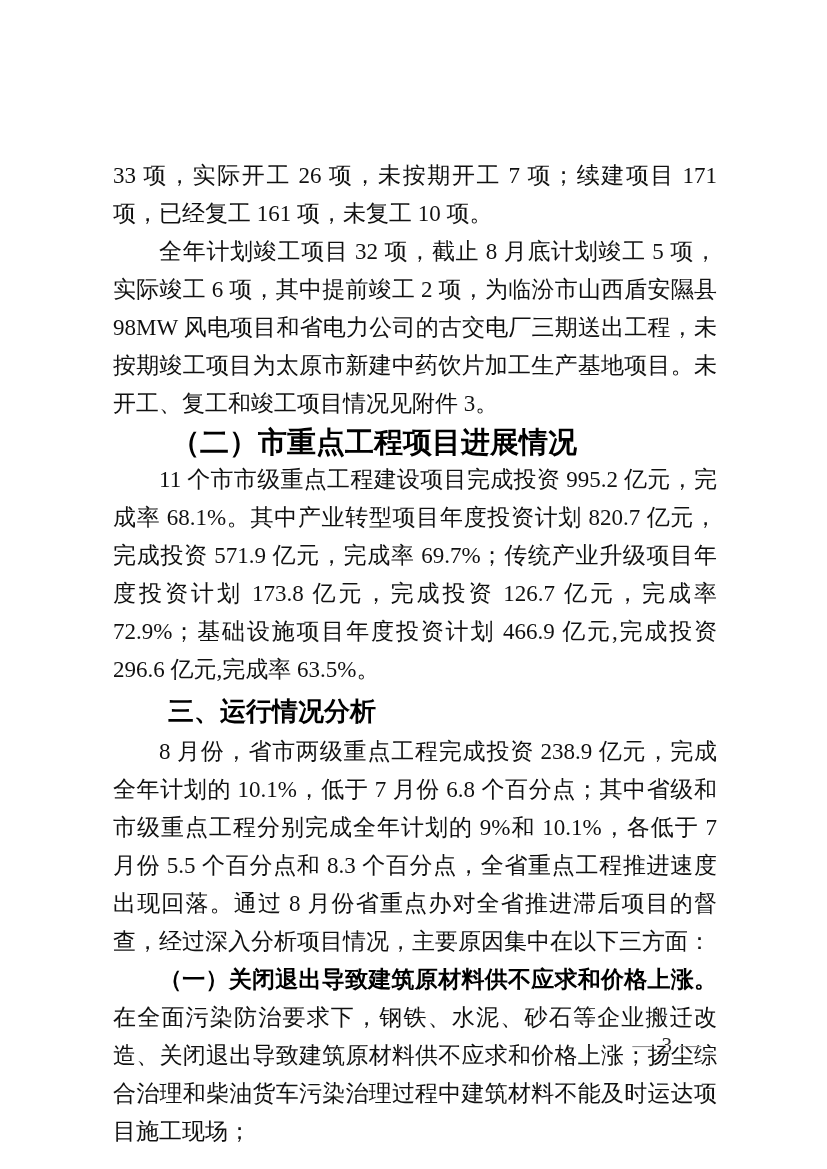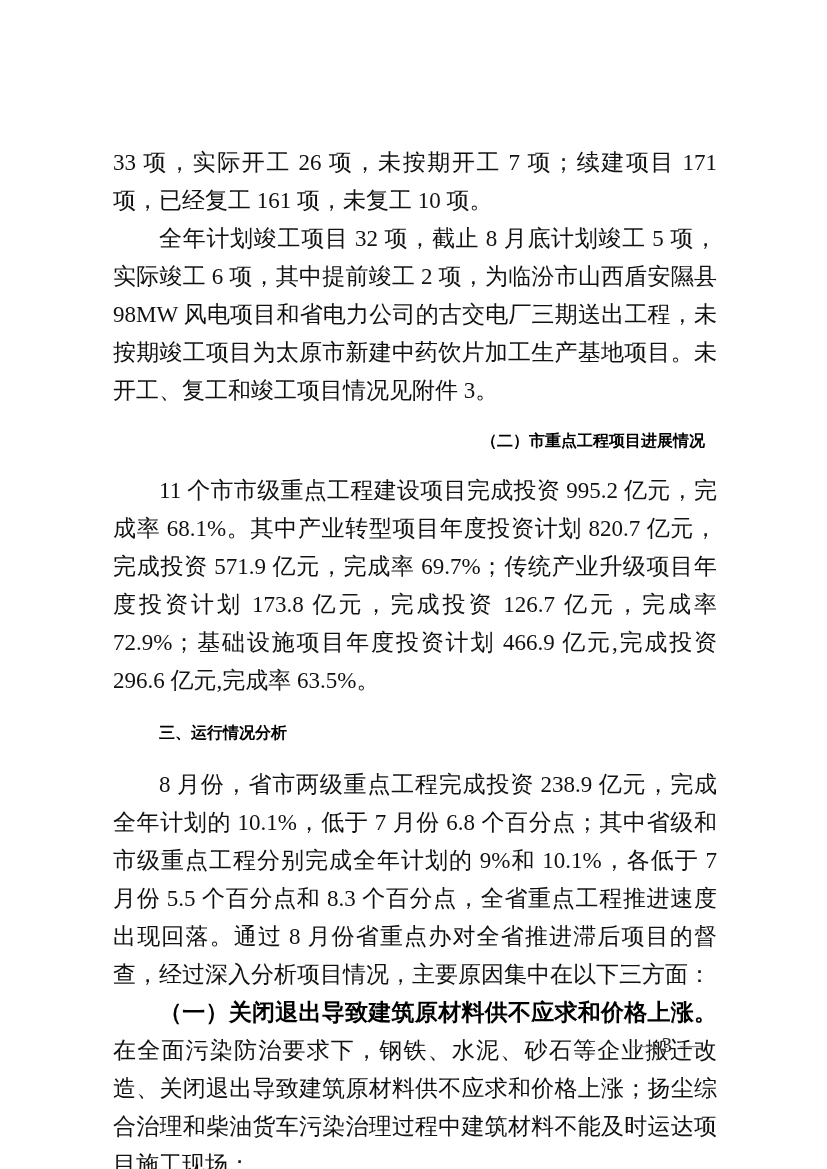--- a/index.html
+++ b/index.html
@@ -26,34 +26,34 @@
     margin: 0;
     font-size: 23px;
     line-height: 38px;
     text-align: justify;
     text-justify: inter-ideograph;
     text-indent: 2em;
     color: #111111;
   }
   .para.no-indent {
     text-indent: 0;
+    margin-top: 13px;
   }
   .heading-kai {
-    margin: 12px;
-    font-size: 16px;
+    margin: 0;
+    font-size: 29px;
     line-height: 38px;
     font-weight: bold;
     text-indent: 2em;
     color: #000000;
     font-family: "Liberation Serif", "DejaVu Serif", serif;
-    text-align: right;
   }
   .heading-hei {
-    margin: 14px;
-    font-size: 16px;
+    margin: 3px;
+    font-size: 26px;
     line-height: 38px;
     font-weight: bold;
     text-indent: 2em;
     color: #000000;
     font-family: "Liberation Sans", "DejaVu Sans", sans-serif;
   }
   .bold-run {
     font-weight: bold;
     color: #000000;
   }

